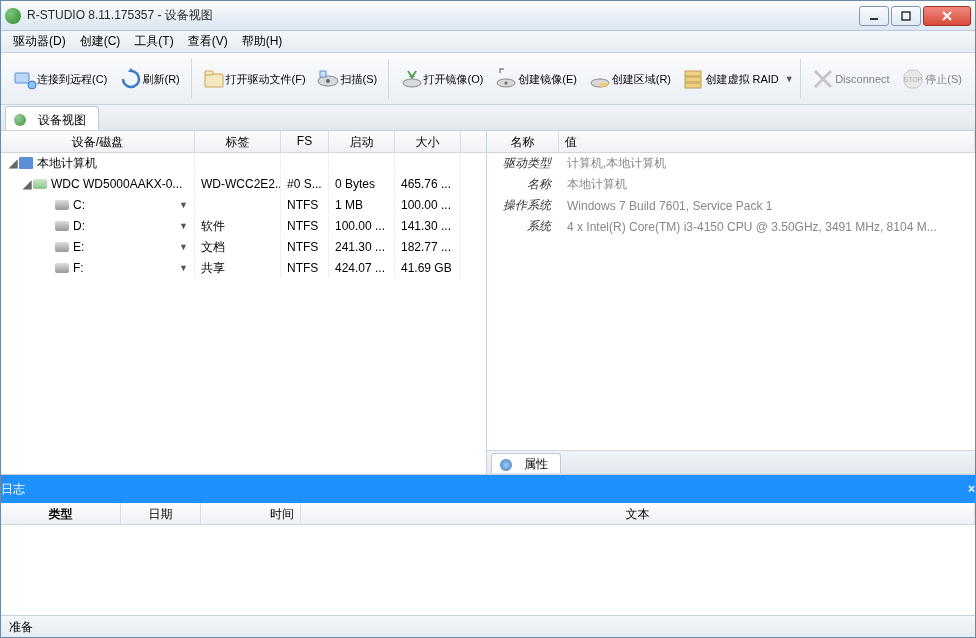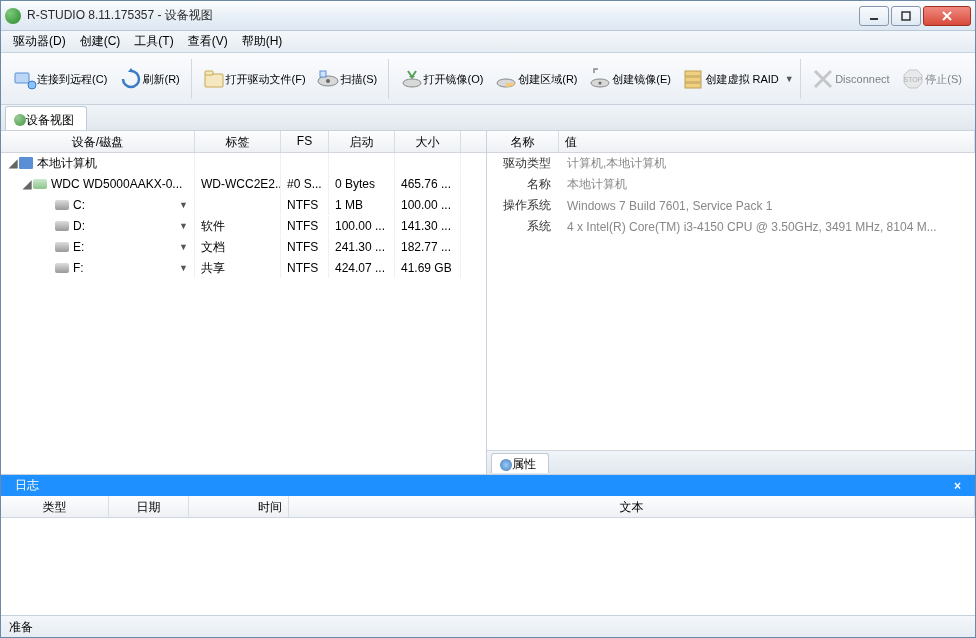--- a/index.html
+++ b/index.html
@@ -12,45 +12,45 @@
 .win-btn { width: 30px; height: 20px; border: 1px solid #8898aa; border-radius: 3px; background: linear-gradient(#f8fbfe,#e0eaf4); display:flex; align-items:center; justify-content:center; font-size:11px; margin-left:2px; cursor:pointer; }
 .win-btn.close { width: 48px; background: linear-gradient(#f08a80,#d84a3a); border-color:#a03020; color:#fff; font-weight:bold; }
 .menubar { height: 22px; background: linear-gradient(#f4f7fa,#e6ecf3); border-bottom: 1px solid #c8d2dc; display: flex; align-items:center; padding: 0 6px; gap: 2px; }
 .menubar .menu-item { padding: 2px 6px; cursor: pointer; text-align: center; }
 .toolbar { height: 52px; background: linear-gradient(#fbfcfe,#eaeff5); border-bottom: 1px solid #c8d2dc; display: flex; align-items:center; padding: 2px 8px; gap: 2px; }
 .tool-btn { display:flex; flex-direction:row; align-items:center; justify-content:center; min-width:56px; height:46px; padding: 0 6px; cursor:pointer; border:1px solid transparent; border-radius:3px; }
 .tool-btn .icon { width:24px; height:24px; display:flex; align-items:center; justify-content:center; }
 .tool-btn .lbl { font-size:11px; margin-top:1px; white-space:nowrap; }
 .tool-sep { width:1px; height:40px; background:#d0d8e0; margin:0 4px; }
 .tab-strip { height: 26px; background: linear-gradient(#f0f4f8,#e2e8ee); border-bottom: 1px solid #c8d2dc; display:flex; align-items:flex-end; padding: 0 4px; }
-.tab { height:24px; background:#fff; border:1px solid #c0cad4; border-bottom:none; padding: 3px 12px 0 8px; display:flex; align-items:center; gap:0; border-radius:3px 3px 0 0; font-size:12px; }
+.tab { height:24px; background:#fff; border:1px solid #c0cad4; border-bottom:none; padding: 3px 12px 0 8px; display:flex; align-items:center; gap:12px; border-radius:3px 3px 0 0; font-size:12px; }
 .tab .dot { width:12px; height:12px; border-radius:50%; background: radial-gradient(circle at 30% 30%, #9c9, #494); }
 .main { flex:1; display:flex; flex-direction:column; background:#fff; }
 .top-panels { height: 344px; display:flex; border-bottom:1px solid #c8d2dc; }
 .left-panel { width: 486px; border-right:1px solid #c8d2dc; display:flex; flex-direction:column; }
 .grid-head { display:flex; background: linear-gradient(#fdfdfe,#eef1f5); border-bottom:1px solid #d0d6dc; height:22px; }
 .gh { border-right:1px solid #d8dee4; padding:3px 6px; text-align:center; font-size:12px; overflow:hidden; white-space:nowrap; }
 .tree-row { display:flex; height:21px; align-items:center; border-bottom:1px solid transparent; }
 .tree-row .cell { padding: 0 6px; overflow:hidden; white-space:nowrap; text-overflow:ellipsis; border-right:1px solid #eef1f4; height:100%; display:flex; align-items:center; }
 .dev-col { width:194px; } .lbl-col{width:86px;} .fs-col{width:48px;text-align:center;} .start-col{width:66px;} .size-col{width:66px;}
 .tree-body { flex:1; overflow:auto; background:#fff; }
 .exp { width:12px; text-align:center; color:#666; cursor:pointer; display:inline-block; }
 .disk-ico { width:14px; height:10px; background:linear-gradient(#ddd,#999); border-radius:2px; display:inline-block; margin-right:4px; vertical-align:middle; }
 .pc-ico { width:14px; height:12px; background:#5a8fd6; display:inline-block; margin-right:4px; vertical-align:middle; border-radius:1px; }
 .hdd-ico { width:14px; height:10px; background:linear-gradient(#cde9cd,#8ac48a); border-radius:2px; display:inline-block; margin-right:4px; vertical-align:middle; }
 .dd { color:#555; font-size:9px; margin-left:4px; cursor:pointer; }
 .right-panel { flex:1; display:flex; flex-direction:column; }
 .prop-head { display:flex; background:linear-gradient(#fdfdfe,#eef1f5); border-bottom:1px solid #d0d6dc; height:22px; }
 .prop-body { flex:1; overflow:auto; }
 .prop-row { display:flex; height:21px; align-items:center; }
-.prop-row .pn { width:72px; padding:0 8px; text-align:right; color:#333; }
+.prop-row .pn { width:72px; padding:0 8px; text-align:right; color:#333;font-style:italic; }
 .prop-row .pv { flex:1; padding:0 8px; color:#888; overflow:hidden; white-space:nowrap; text-overflow:ellipsis; }
 .prop-tab-strip { height:24px; background:linear-gradient(#f0f4f8,#e2e8ee); border-top:1px solid #d0d6dc; display:flex; align-items:center; padding:0 4px; }
 .log-panel { flex:1; display:flex; flex-direction:column; }
-.log-title { height:21px; background:#1e90ff; color:#fff; padding:1px 14px; display:flex; align-items:center; justify-content:space-between; font-size:12px; }
+.log-title { height:28px; background:#1e90ff; color:#fff; padding:1px 0; display:flex; align-items:center; justify-content:space-between; font-size:12px; }
 .log-title .x { cursor:pointer; font-weight:bold; }
 .log-head { display:flex; background:linear-gradient(#fdfdfe,#eef1f5); border-bottom:1px solid #d0d6dc; height:22px; }
 .log-body { flex:1; background:#fff; }
 .statusbar { height:22px; background:linear-gradient(#f4f7fa,#e6ecf3); border-top:1px solid #c8d2dc; padding:3px 8px; font-size:12px; }
 svg { display:block; }
 </style>
 </head>
 <body>
 
 <div class="window">
@@ -133,34 +133,34 @@
             <path d="M8 4 L12 10 L16 4" fill="none" stroke="#5aa05a" stroke-width="2"></path>
             <path d="M9 9 L12 12 L15 9 Z" fill="#5aa05a"></path>
           </svg>
         </div>
       <div class="lbl">打开镜像(O)</div>
     </div>
     <div class="tool-btn">
       <div class="icon">
           <svg width="24" height="24">
             <ellipse cx="12" cy="16" rx="9" ry="4" fill="#d8d8d8" stroke="#888"></ellipse>
-            <path d="M12 16 L21 16 A9 4 0 0 1 12 20 Z" fill="#f5c97a"></path>
-          </svg>
-        </div>
-      <div class="lbl">创建区域(R)</div>
-    </div>
-    <div class="tool-btn">
-      <div class="icon">
-          <svg width="24" height="24">
-            <ellipse cx="12" cy="16" rx="9" ry="4" fill="#d8d8d8" stroke="#888"></ellipse>
             <circle cx="12" cy="16" r="1.5" fill="#666"></circle>
             <path d="M6 6 L6 2 L10 2" fill="none" stroke="#888" stroke-width="1.5"></path>
           </svg>
         </div>
       <div class="lbl">创建镜像(E)</div>
+    </div>
+    <div class="tool-btn">
+      <div class="icon">
+          <svg width="24" height="24">
+            <ellipse cx="12" cy="16" rx="9" ry="4" fill="#d8d8d8" stroke="#888"></ellipse>
+            <path d="M12 16 L21 16 A9 4 0 0 1 12 20 Z" fill="#f5c97a"></path>
+          </svg>
+        </div>
+      <div class="lbl">创建区域(R)</div>
     </div>
     <div class="tool-btn">
       <div class="icon">
           <svg width="24" height="24">
             <rect x="4" y="4" width="16" height="5" fill="#f0d080" stroke="#c0a050"></rect>
             <rect x="4" y="10" width="16" height="5" fill="#f0d080" stroke="#c0a050"></rect>
             <rect x="4" y="16" width="16" height="5" fill="#f0d080" stroke="#c0a050"></rect>
           </svg>
         </div>
       <div class="lbl">创建虚拟 RAID</div>
@@ -350,21 +350,21 @@
         </div>
       </div>
     </div>
 
     <div class="log-panel">
       <div class="log-title">
         <span>日志</span>
         <span class="x">×</span>
       </div>
       <div class="log-head">
-        <div class="gh" style="width:108px;">类型</div>
+        <div class="gh" style="width:120px;font-weight:bold;">类型</div>
         <div class="gh" style="width:80px;">日期</div>
         <div class="gh" style="width:100px;text-align:right;">时间</div>
         <div class="gh" style="flex:1;">文本</div>
       </div>
       <div class="log-body"></div>
     </div>
   </div>
 
   <div class="statusbar">
     <span>准备</span>

